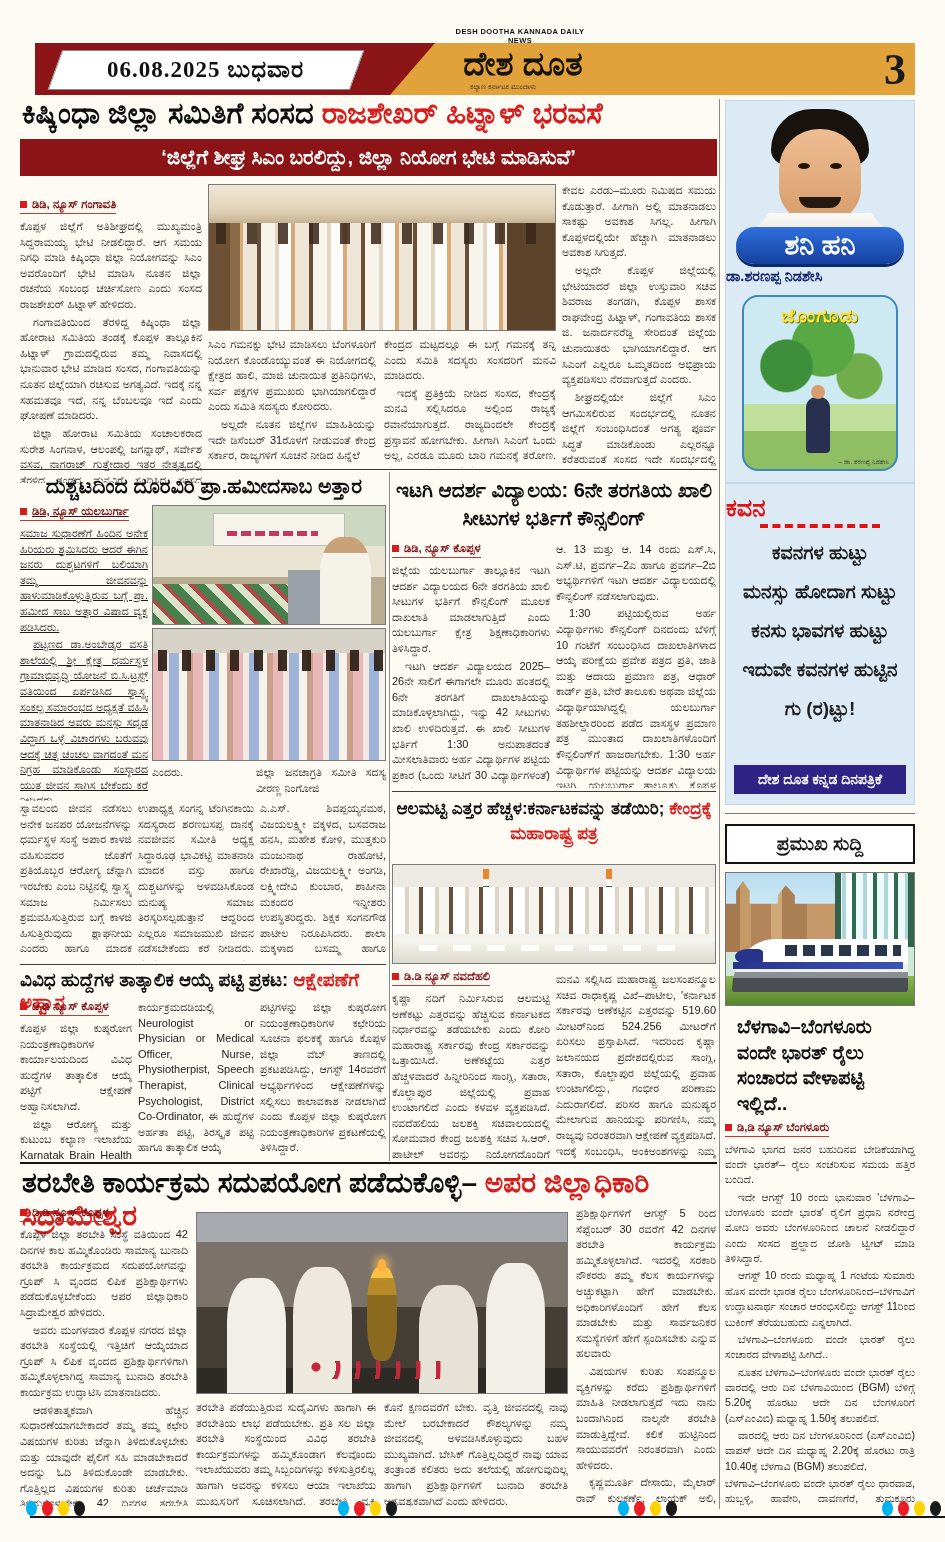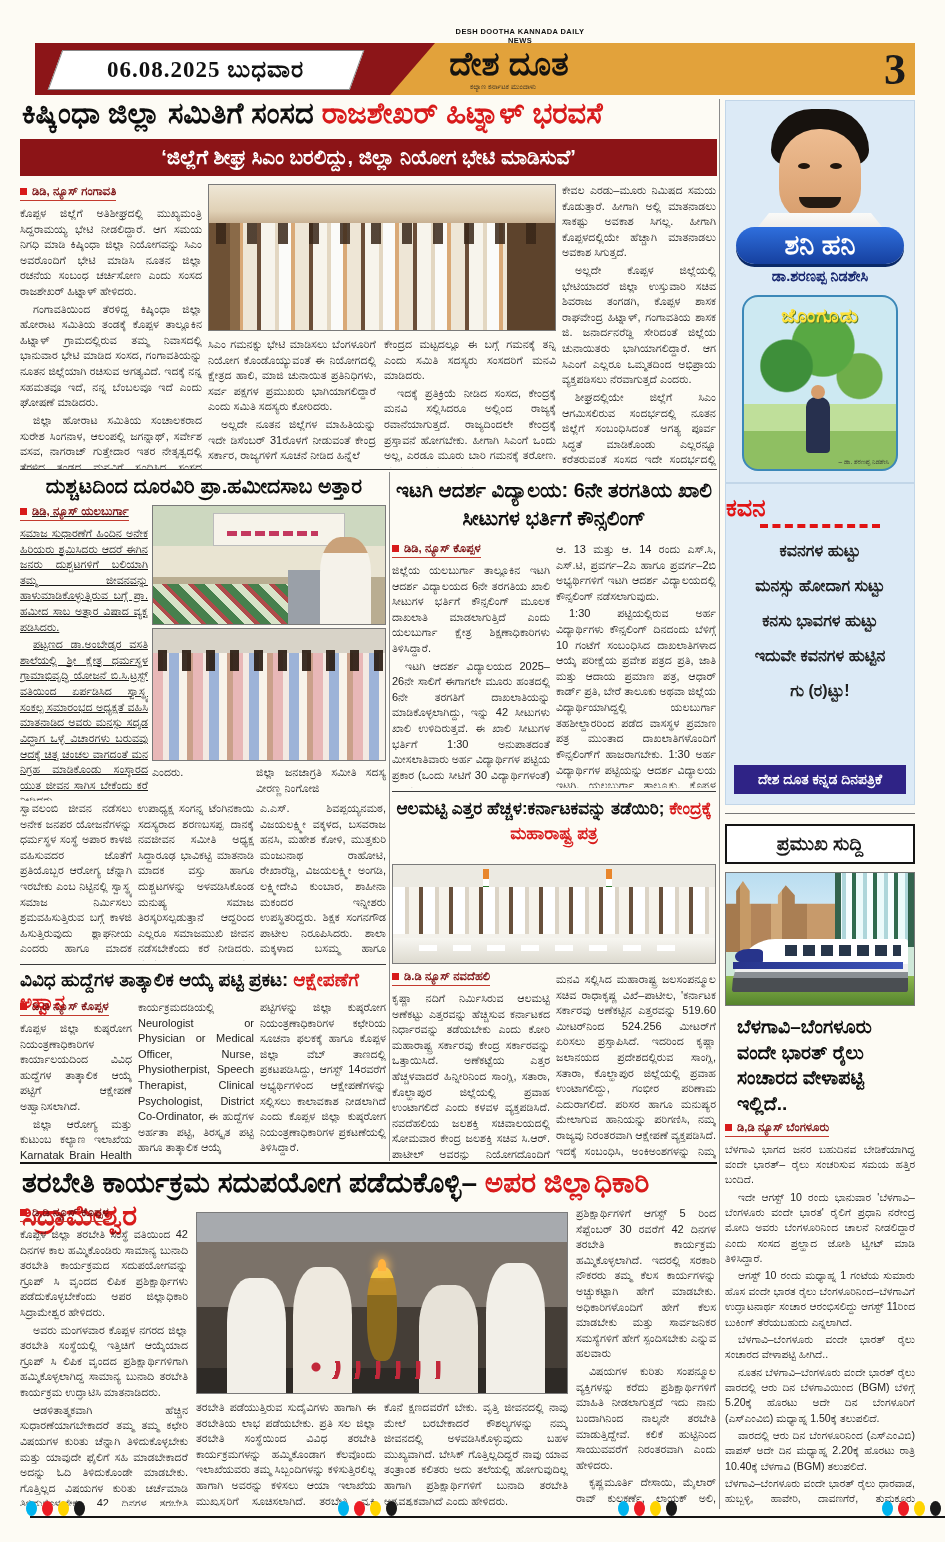--- a/index.html
+++ b/index.html
@@ -26,38 +26,38 @@
                clip-path:polygon(0 0,100% 0,calc(100% - 45px) 100%,0 100%);z-index:2;}
   .band-orange{position:absolute;left:330px;right:0;top:0;height:100%;background:#e2a23b;
                clip-path:polygon(50px 0,100% 0,100% 100%,0 100%);z-index:1;}
   .datebox{position:absolute;left:20px;top:7px;width:300px;height:38px;background:#fff;
            border:1px solid #888;transform:skewX(-20deg);z-index:3;display:flex;
            align-items:center;justify-content:center;}
   .datebox span{transform:skewX(20deg);font-family:"Liberation Serif",serif;
                 font-weight:800;font-size:23px;letter-spacing:1px;color:#111;}
   .topcaps{position:absolute;left:450px;top:27px;width:140px;font-size:7.5px;font-weight:800;
            letter-spacing:.4px;color:#111;text-align:center;z-index:4;}
-  .mast-title{position:absolute;left:424px;top:45px;width:170px;text-align:center;
+  .mast-title{position:absolute;left:438px;top:45px;width:170px;text-align:center;
               font-size:33px;font-weight:800;color:#151310;z-index:4;}
   .mast-tag{position:absolute;left:433px;top:83px;width:140px;text-align:center;
             font-size:7px;color:#222;z-index:4;}
   .pageno{position:absolute;left:872px;top:44px;width:46px;text-align:center;z-index:4;
           font-family:"Liberation Serif",serif;font-weight:800;font-size:44px;color:#1b1b1b;}
 
   
   .a1-headline{left:22px;top:98px;width:694px;font-size:29px;line-height:1.1;}
   .a1-subbar{left:20px;top:139px;width:697px;height:37px;background:#8c1417;display:flex;
              align-items:center;justify-content:center;color:#fff;font-weight:800;font-size:20px;}
 
   
   .sb-box{position:absolute;background:#dceaf6;border:1px solid #c2d6e8;box-sizing:border-box;}
   .shani-banner{width:168px;margin:-16px auto 4px;background:linear-gradient(180deg,#2f6fdd,#16409f);
     color:#fff;font-weight:800;font-size:27px;text-align:center;border-radius:26px;
     padding:3px 0;box-shadow:0 3px 0 #0b2a68;position:relative;z-index:3;}
-  .shani-author{text-align:center;font-weight:800;font-size:14.5px;color:#15246e;margin:2px 0 0;}
+  .shani-author{font-weight:800;font-size:14.5px;color:#15246e;margin:2px 0 0;}
   .face-wrap{position:relative;height:142px;}
   .hair{position:absolute;left:50%;top:8px;transform:translateX(-50%);width:98px;height:56px;
         background:#17120e;border-radius:48px 48px 18px 18px;}
   .face{position:absolute;left:50%;top:28px;transform:translateX(-50%);width:82px;height:92px;
         background:linear-gradient(180deg,#eebd92,#d79d6c);border-radius:40px 40px 32px 32px;}
   .eye{position:absolute;top:62px;width:12px;height:6px;background:#20150d;border-radius:50%;}
   .eye.l{left:calc(50% - 22px);} .eye.r{left:calc(50% + 10px);}
   .mustache{position:absolute;left:50%;top:96px;transform:translateX(-50%);width:42px;height:11px;
             background:#241a12;border-radius:0 0 20px 20px;}
   .shirt{position:absolute;left:50%;bottom:0;transform:translateX(-50%);width:150px;height:30px;
@@ -70,21 +70,21 @@
                    linear-gradient(180deg,#cde9f2 0 62%,#bfdf9a 62% 78%,#8fbf62 78% 100%);}
   .book-title{color:#ffe23a;font-weight:800;font-size:19px;text-align:center;margin-top:8px;
               text-shadow:1px 1px 0 #5b7a2c;letter-spacing:1px;position:relative;z-index:2;}
   .book-fig{position:absolute;left:62px;bottom:16px;width:24px;height:56px;background:#27304e;
             border-radius:10px 10px 4px 4px;}
   .book-fig::before{content:"";position:absolute;left:5px;top:-12px;width:14px;height:14px;
                     border-radius:50%;background:#d79d6c;}
   .book-credit{position:absolute;bottom:3px;right:7px;font-size:6.5px;color:#333;z-index:2;}
   .kavana-title{color:#e11414;font-size:24px;font-weight:800;text-align:left;margin:10px 0 2px;}
   .dashline{border-top:4px dashed #e11414;width:120px;margin:0 auto 14px;}
-  .poem p{font-size:16px;font-weight:700;text-align:center;margin:0 3px 17px;color:#1d1d1d;}
+  .poem p{font-size:19px;font-weight:700;text-align:center;margin:0 3px 17px;color:#1d1d1d;}
   .purple-banner{position:absolute;left:8px;right:8px;bottom:10px;background:#2f2386;color:#fff;
                  font-weight:800;font-size:14px;text-align:center;padding:6px 2px;}
   .pm-titlebox{border:2px solid #141414;background:#fff;text-align:center;font-weight:800;
                font-size:19px;padding:7px 2px;}
   .pm-headline{font-weight:800;font-size:19px;line-height:1.35;color:#0e0e0e;margin:8px 12px 4px;}
   .pm p.para{font-size:10.6px;line-height:1.45;}
   .pm-sub{font-weight:800;font-size:16.5px;line-height:1.25;margin:7px 0 4px;color:#0e0e0e;}
 
   
   .ph-lead{background:
@@ -175,21 +175,21 @@
   <div class="mast-tag">ಕಲ್ಯಾಣ ಕರ್ನಾಟಕ ಮುಂದಾಳು</div>
   <div class="pageno">3</div>
 
   <div class="abs headline a1-headline">
     <span>ಕಿಷ್ಕಿಂಧಾ ಜಿಲ್ಲಾ ಸಮಿತಿಗೆ ಸಂಸದ </span><span class="hl-red">ರಾಜಶೇಖರ್ ಹಿಟ್ನಾಳ್ ಭರವಸೆ</span>
   </div>
   <div class="abs a1-subbar">
     <span>‘ಜಿಲ್ಲೆಗೆ ಶೀಘ್ರ ಸಿಎಂ ಬರಲಿದ್ದು, ಜಿಲ್ಲಾ ನಿಯೋಗ ಭೇಟಿ ಮಾಡಿಸುವೆ’</span>
   </div>
 
-  <div class="col" style="left:20px;top:185px;width:182px;height:285px;">
+  <div class="col" style="left:20px;top:198px;width:182px;height:285px;">
     <div class="byline">
       <span class="sq"></span>
       <span>ಡಿಡಿ, ನ್ಯೂಸ್ ಗಂಗಾವತಿ</span>
     </div>
     <p class="para first">ಕೊಪ್ಪಳ ಜಿಲ್ಲೆಗೆ ಅತಿಶೀಘ್ರದಲ್ಲಿ ಮುಖ್ಯಮಂತ್ರಿ ಸಿದ್ದರಾಮಯ್ಯ ಭೇಟಿ ನೀಡಲಿದ್ದಾರೆ. ಆಗ ಸಮಯ ನಿಗಧಿ ಮಾಡಿ ಕಿಷ್ಕಿಂಧಾ ಜಿಲ್ಲಾ ನಿಯೋಗವನ್ನು ಸಿಎಂ ಅವರೊಂದಿಗೆ ಭೇಟಿ ಮಾಡಿಸಿ ನೂತನ ಜಿಲ್ಲಾ ರಚನೆಯ ಸಂಬಂಧ ಚರ್ಚಿಸೋಣ ಎಂದು ಸಂಸದ ರಾಜಶೇಖರ್ ಹಿಟ್ನಾಳ್ ಹೇಳಿದರು.</p>
     <p class="para">ಗಂಗಾವತಿಯಿಂದ ತೆರಳಿದ್ದ ಕಿಷ್ಕಿಂಧಾ ಜಿಲ್ಲಾ ಹೋರಾಟ ಸಮಿತಿಯ ತಂಡಕ್ಕೆ ಕೊಪ್ಪಳ ತಾಲ್ಲೂಕಿನ ಹಿಟ್ನಾಳ್ ಗ್ರಾಮದಲ್ಲಿರುವ ತಮ್ಮ ನಿವಾಸದಲ್ಲಿ ಭಾನುವಾರ ಭೇಟಿ ಮಾಡಿದ ಸಂಸದ, ಗಂಗಾವತಿಯನ್ನು ನೂತನ ಜಿಲ್ಲೆಯಾಗಿ ರಚಿಸುವ ಅಗತ್ಯವಿದೆ. ಇದಕ್ಕೆ ನನ್ನ ಸಹಮತವೂ ಇದೆ, ನನ್ನ ಬೆಂಬಲವೂ ಇದೆ ಎಂದು ಘೋಷಣೆ ಮಾಡಿದರು.</p>
     <p class="para">ಜಿಲ್ಲಾ ಹೋರಾಟ ಸಮಿತಿಯ ಸಂಚಾಲಕರಾದ ಸುರೇಶ ಸಿಂಗನಾಳ, ಆಲಂಪಲ್ಲಿ ಜಗನ್ನಾಥ್, ಸರ್ವೇಶ ವಸವ, ನಾಗರಾಜ್ ಗುತ್ತೇದಾರ ಇತರ ನೇತೃತ್ವದಲ್ಲಿ ತೆರಳಿದ ತಂಡದ ಮನವಿಗೆ ಸ್ಪಂದಿಸಿದ ಸಂಸದ ರಾಜಶೇಖರ್ ಹಿಟ್ನಾಳ್, ಗಂಗಾವತಿ ನೂತನ ಜಿಲ್ಲೆಯಾಗುವುದಕ್ಕೆ ಸಹಕಾರ ನೀಡುವುದಾಗಿ ಭರವಸೆ ನೀಡಿದರು.</p>
   </div>
 
   <div class="photo ph-lead" style="left:208px;top:184px;width:348px;height:147px;">

